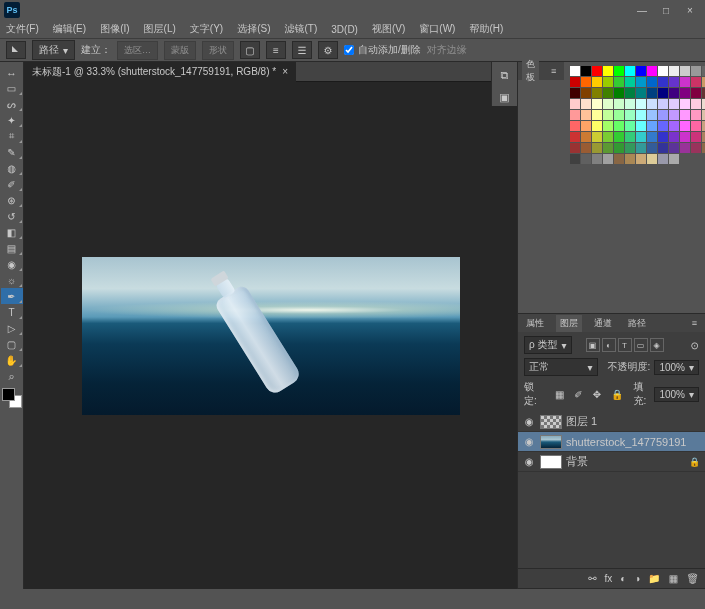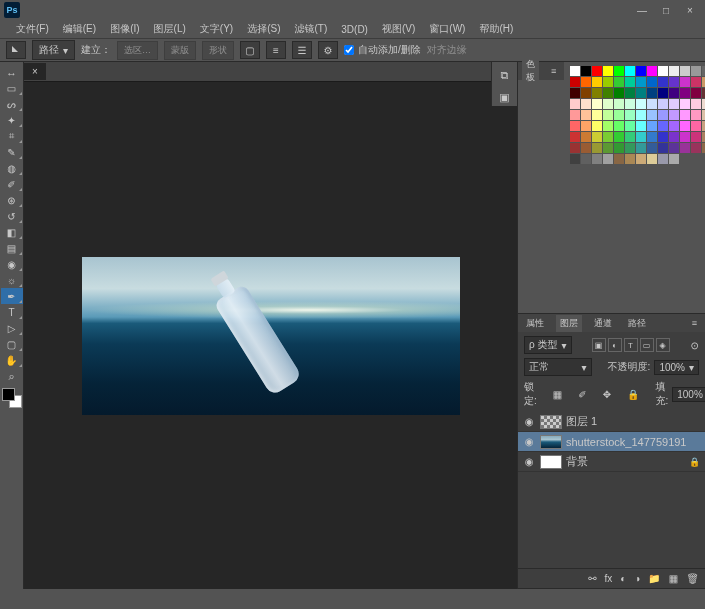--- a/index.html
+++ b/index.html
@@ -1,21 +1,21 @@
 <!DOCTYPE html>
 <html><head>
 <meta charset="utf-8">
 <style>
 *{margin:0;padding:0;box-sizing:border-box;font-family:"Microsoft YaHei",Tahoma,sans-serif;font-size:10px;user-select:none}
 body{background:#535353;color:#c8c8c8;width:705px;height:609px;overflow:hidden;position:relative}
 .titlebar{height:20px;background:#535353;display:flex;align-items:center;padding:8px 4px}
 .ps-logo{width:16px;height:16px;background:#031e36;display:flex;align-items:center;justify-content:center;color:#5fbff3;font-weight:bold;font-size:9px;border-radius:2px}
 .window-controls{margin-left:auto;display:flex;gap:14px;padding-right:6px}
 .window-controls span{width:10px;display:flex;align-items:center;justify-content:center;cursor:pointer}
-.menubar{height:18px;background:#535353;display:flex;align-items:center;padding:0 10px;gap:2px}
+.menubar{height:18px;background:#535353;display:flex;align-items:center;padding:0 0;gap:2px}
 .menubar span{padding:2px 6px;cursor:pointer;font-size:10px}
 .optbar{height:24px;background:#535353;border-top:1px solid #3c3c3c;border-bottom:1px solid #2a2a2a;display:flex;align-items:center;padding:0 6px;gap:6px}
 .opt-icon{width:20px;height:18px;background:#3e3e3e;border:1px solid #2a2a2a;display:flex;align-items:center;justify-content:center}
 .opt-seg{background:#3e3e3e;border:1px solid #2a2a2a;padding:2px 6px;font-size:9px;display:flex;align-items:center;gap:4px}
 .chk{display:flex;align-items:center;gap:4px;font-size:9px}
 .chk input{width:10px;height:10px}
 .workspace{display:flex;height:calc(100% - 82px)}
 .toolbox{width:24px;background:#535353;border-right:1px solid #2a2a2a;display:flex;flex-direction:column;align-items:center;padding-top:2px;gap:0}
 .tool{width:22px;height:16px;display:flex;align-items:center;justify-content:center;cursor:pointer;font-size:11px;color:#c8c8c8;position:relative}
 .tool.sel{background:#2f6ea8}
@@ -42,21 +42,21 @@
 .panel-tabs span{font-size:9px;padding:2px 4px}
 .panel-tabs span.active{background:#535353}
 .panel-tabs .menu-btn{margin-left:auto;cursor:pointer}
 .swatch-body{padding:4px 6px;background:#535353}
 .swatch-grid{display:flex;flex-wrap:wrap;gap:1px;width:160px}
 .swatch{width:10px;height:10px}
 .panel-filler{flex:1;background:#535353}
 .panel-footer{height:18px;background:#434343;display:flex;align-items:center;justify-content:flex-end;padding:0 4px;gap:6px;font-size:11px}
 .layers-panel{flex:1;display:flex;flex-direction:column}
 .layers-opts{padding:4px 6px;background:#3e3e3e;display:flex;flex-direction:column;gap:4px;font-size:9px}
-.layers-row{display:flex;align-items:center;gap:16px}
+.layers-row{display:flex;align-items:center;gap:10px}
 .dd{background:#333;border:1px solid #222;padding:1px 4px;display:flex;align-items:center;gap:4px;font-size:9px}
 .small-icons{display:flex;gap:2px;margin-left:4px}
 .small-icons span{width:14px;height:14px;border:1px solid #666;display:flex;align-items:center;justify-content:center;font-size:8px}
 .slider-row{display:flex;align-items:center;gap:4px;font-size:9px}
 .layer-list{flex:1;background:#3e3e3e;overflow:auto}
 .layer{display:flex;align-items:center;height:20px;border-bottom:1px solid #333;gap:4px;padding:0 4px}
 .layer.sel{background:#5a7a9a}
 .eye{width:14px;font-size:10px;text-align:center;cursor:pointer}
 .thumb{width:22px;height:14px;background:#222;border:1px solid #777;position:relative;overflow:hidden}
 .thumb.mini-ocean{background:linear-gradient(180deg,#8ab 0%,#a8c4d0 30%,#1a5a7a 50%,#052338 100%)}
@@ -199,20 +199,21 @@
     <div class="tool">⌕</div>
     <div class="color-swatches">
       <div class="fg"></div>
       <div class="bg"></div>
     </div>
   </div>
 
   <div class="canvas-area">
     <div class="doc-tab">
       <div class="tab">
+        <span>未标题-1 @ 33.3% (shutterstock_147759191, RGB/8) *</span>
         <span class="tab-close">×</span>
       </div>
     </div>
     <div class="canvas-viewport">
       <div class="canvas-content">
         <div class="ocean"></div>
         <div class="horizon-light"></div>
         <div class="bottle"></div>
       </div>
     </div>

